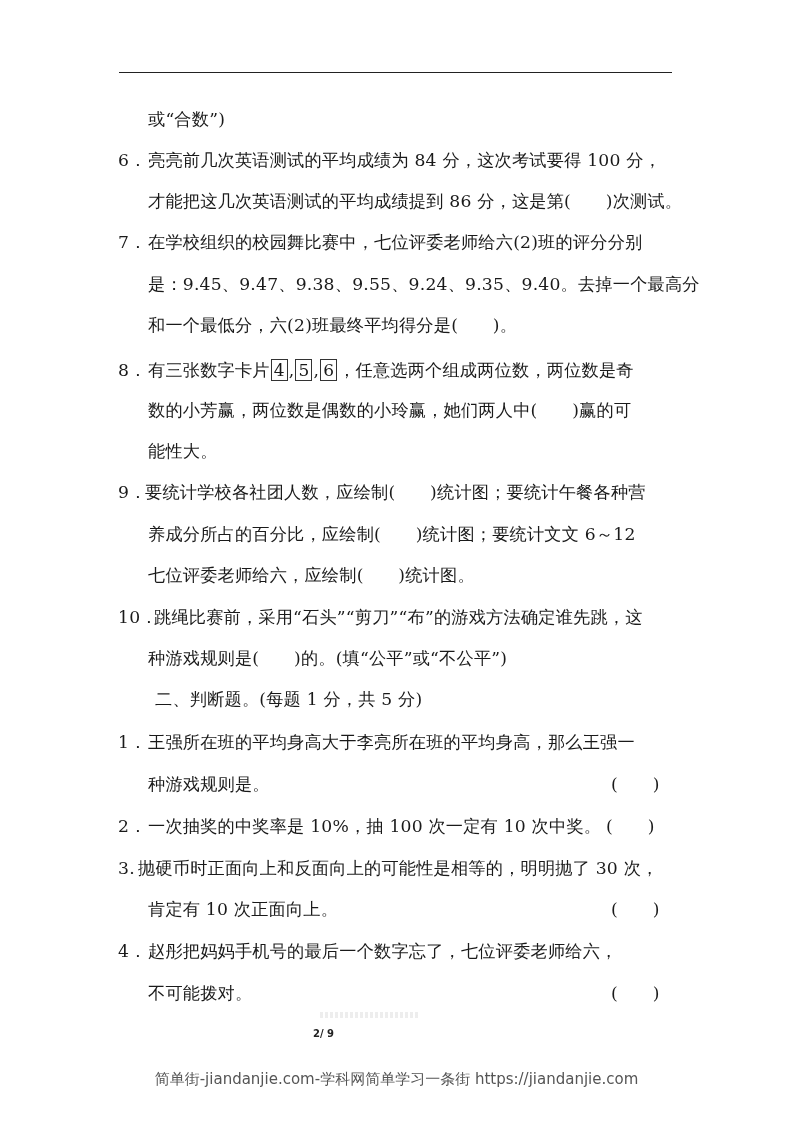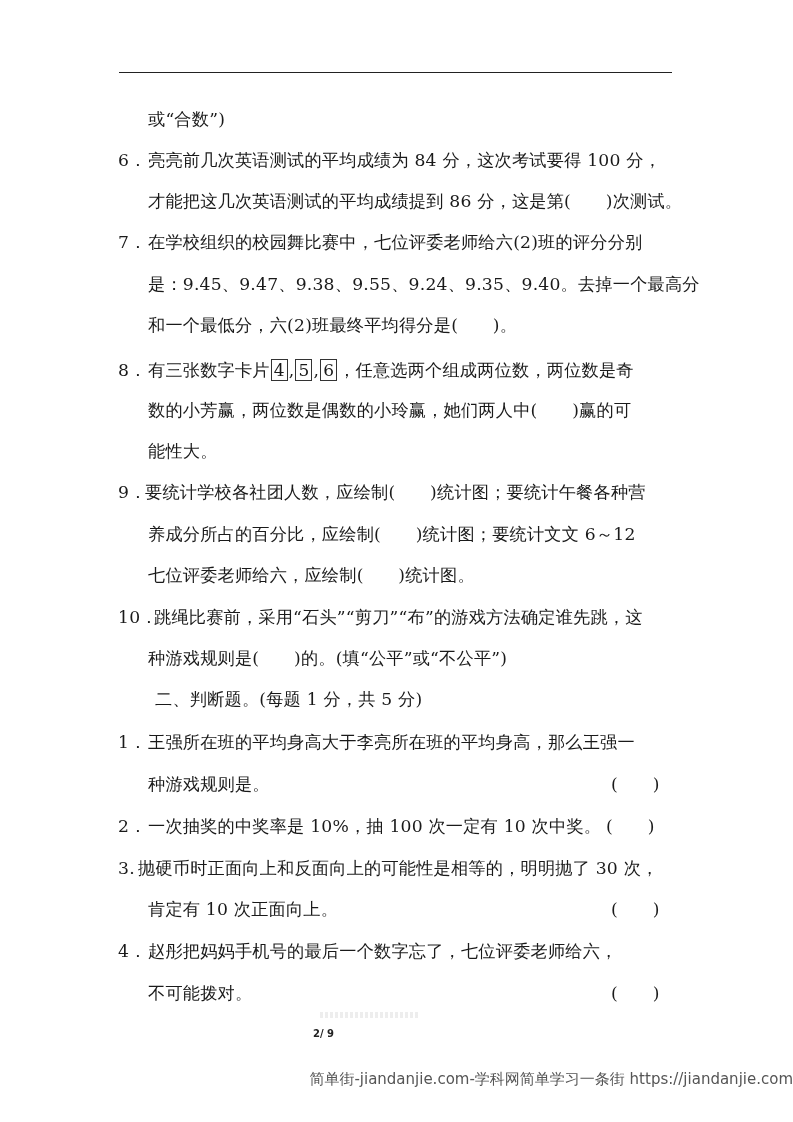--- a/index.html
+++ b/index.html
@@ -12,21 +12,21 @@
   .txt { position: absolute; left: 148px; }
   .txt.sec { left: 118px; margin-left: 37px; }
   .txt.q3 { left: 138px; }
   .judge { position: absolute; left: 611px; white-space: pre; }
   .judge2 { position: absolute; left: 606px; white-space: pre; }
   .card { display: inline-block; border: 1px solid #333; padding: 0 2px; line-height: 20px; margin: 0 1px; font-size: 17px; }
   .watermark-band { position: absolute; left: 320px; top: 1012px; width: 100px; height: 6px;
                     background: repeating-linear-gradient(90deg, #e6e6e6 0 3px, #fff 3px 5px); opacity: 0.7; }
   .page-num { position: absolute; top: 1028px; left: 0; width: 647px; text-align: center;
               font-family: "DejaVu Sans", "Liberation Sans", sans-serif; font-weight: bold; font-size: 10px; color: #222; }
-  .footer { position: absolute; top: 1070px; left: 0; width: 793px; text-align: right;
+  .footer { position: absolute; top: 1070px; left: 0; width: 793px; text-align: center;
             font-family: "DejaVu Sans", "Liberation Sans", sans-serif; font-size: 15px; color: #555; }
 </style>
 </head>
 <body>
 
 <div class="header-rule"></div>
 
 <div class="line" style="top:108px">
   <span class="txt">或“合数”)</span>
 </div>

